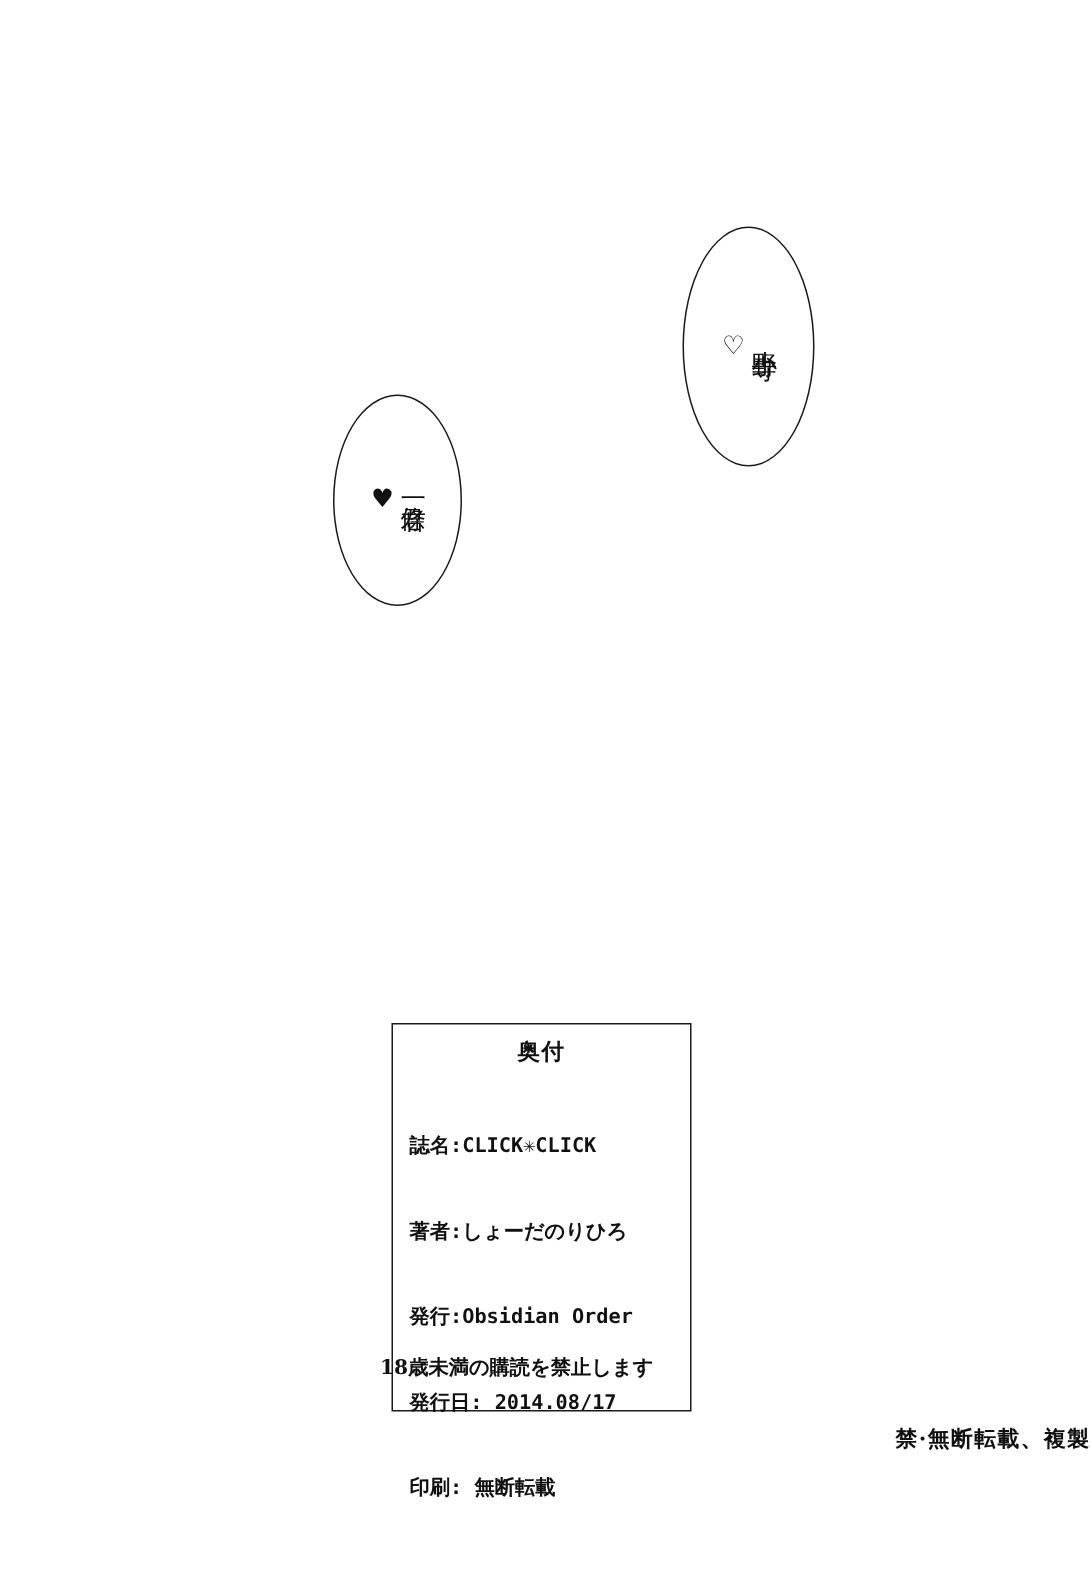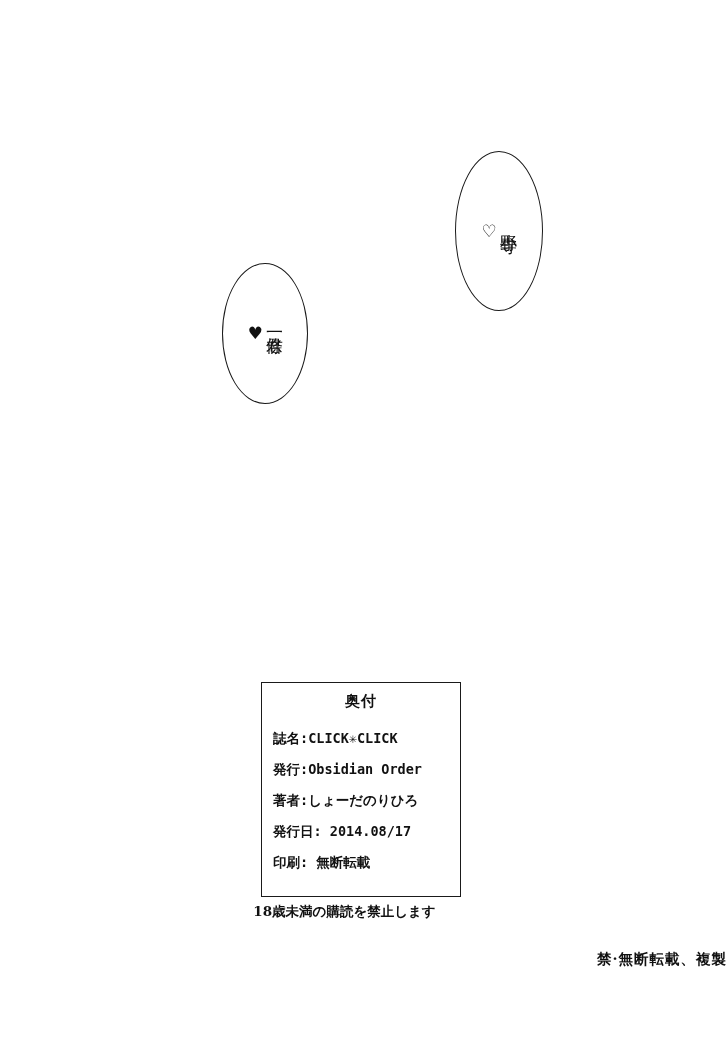--- a/index.html
+++ b/index.html
@@ -64,21 +64,21 @@
     width: 86px;
     height: 141px;
   }
 
   
   .colophon-box {
     position: absolute;
     left: 261px;
     top: 682px;
     width: 200px;
-    height: 215px;
+    height: 259px;
     border: 1.3px solid #1a1a1a;
     box-sizing: border-box;
     background: #ffffff;
   }
   .colophon-title {
     position: absolute;
     left: 0;
     top: 9px;
     width: 100%;
     text-align: center;
@@ -93,20 +93,21 @@
     top: 40px;
     width: 190px;
   }
   .colophon-line {
     font-family: "DejaVu Sans Mono", monospace;
     font-weight: bold;
     font-size: 13.5px;
     line-height: 31px;
     white-space: pre;
     color: #111111;
+    margin-top: 26px;
   }
 
   .notice-age {
     position: absolute;
     left: 0;
     top: 903px;
     width: 689px;
     text-align: center;
     font-family: "DejaVu Serif", serif;
     font-weight: bold;
@@ -137,22 +138,22 @@
 
   <div class="bubble" id="bubble-ichijou">
     <div class="bubble-text">一條君
 ♥</div>
   </div>
 
   <div class="colophon-box">
     <div class="colophon-title">奥付</div>
     <div class="colophon-lines">
       <div class="colophon-line">誌名:CLICK✳CLICK</div>
+      <div class="colophon-line">著者:しょーだのりひろ</div>
       <div class="colophon-line">発行:Obsidian Order</div>
-      <div class="colophon-line">著者:しょーだのりひろ</div>
       <div class="colophon-line">発行日: 2014.08/17</div>
       <div class="colophon-line">印刷: 無断転載</div>
     </div>
   </div>
 
   <div class="notice-age">18歳未満の購読を禁止します</div>
   <div class="notice-copy">禁·無断転載、複製</div>
 
 </div>
 

